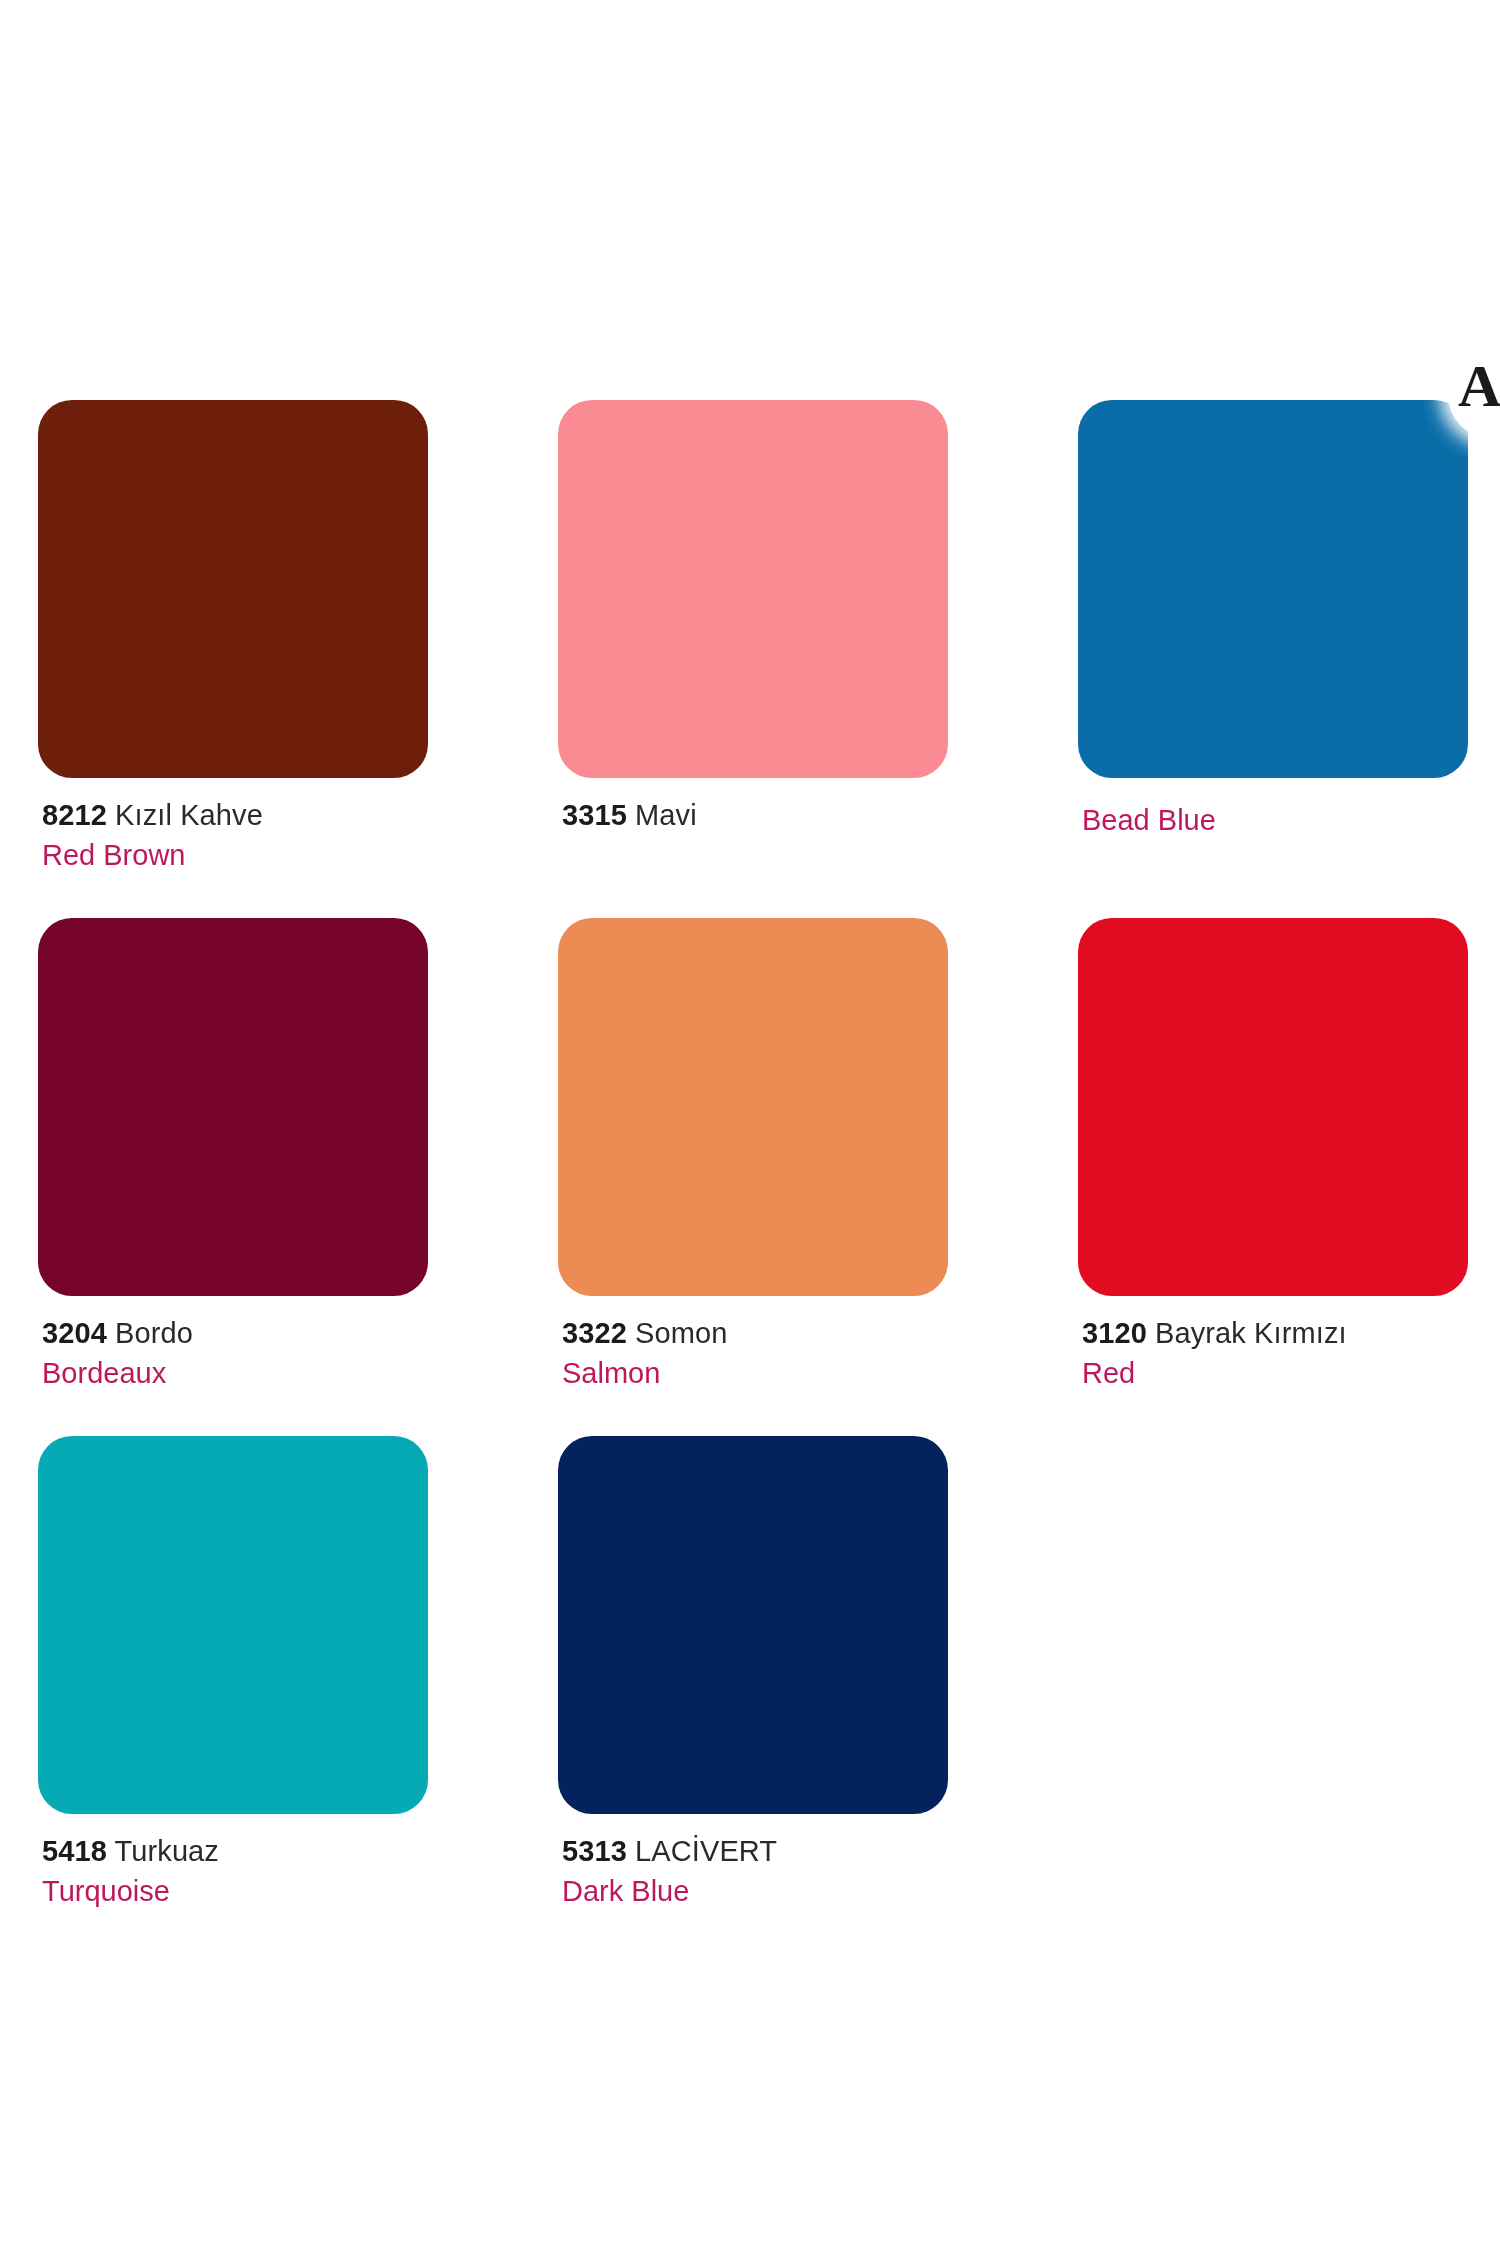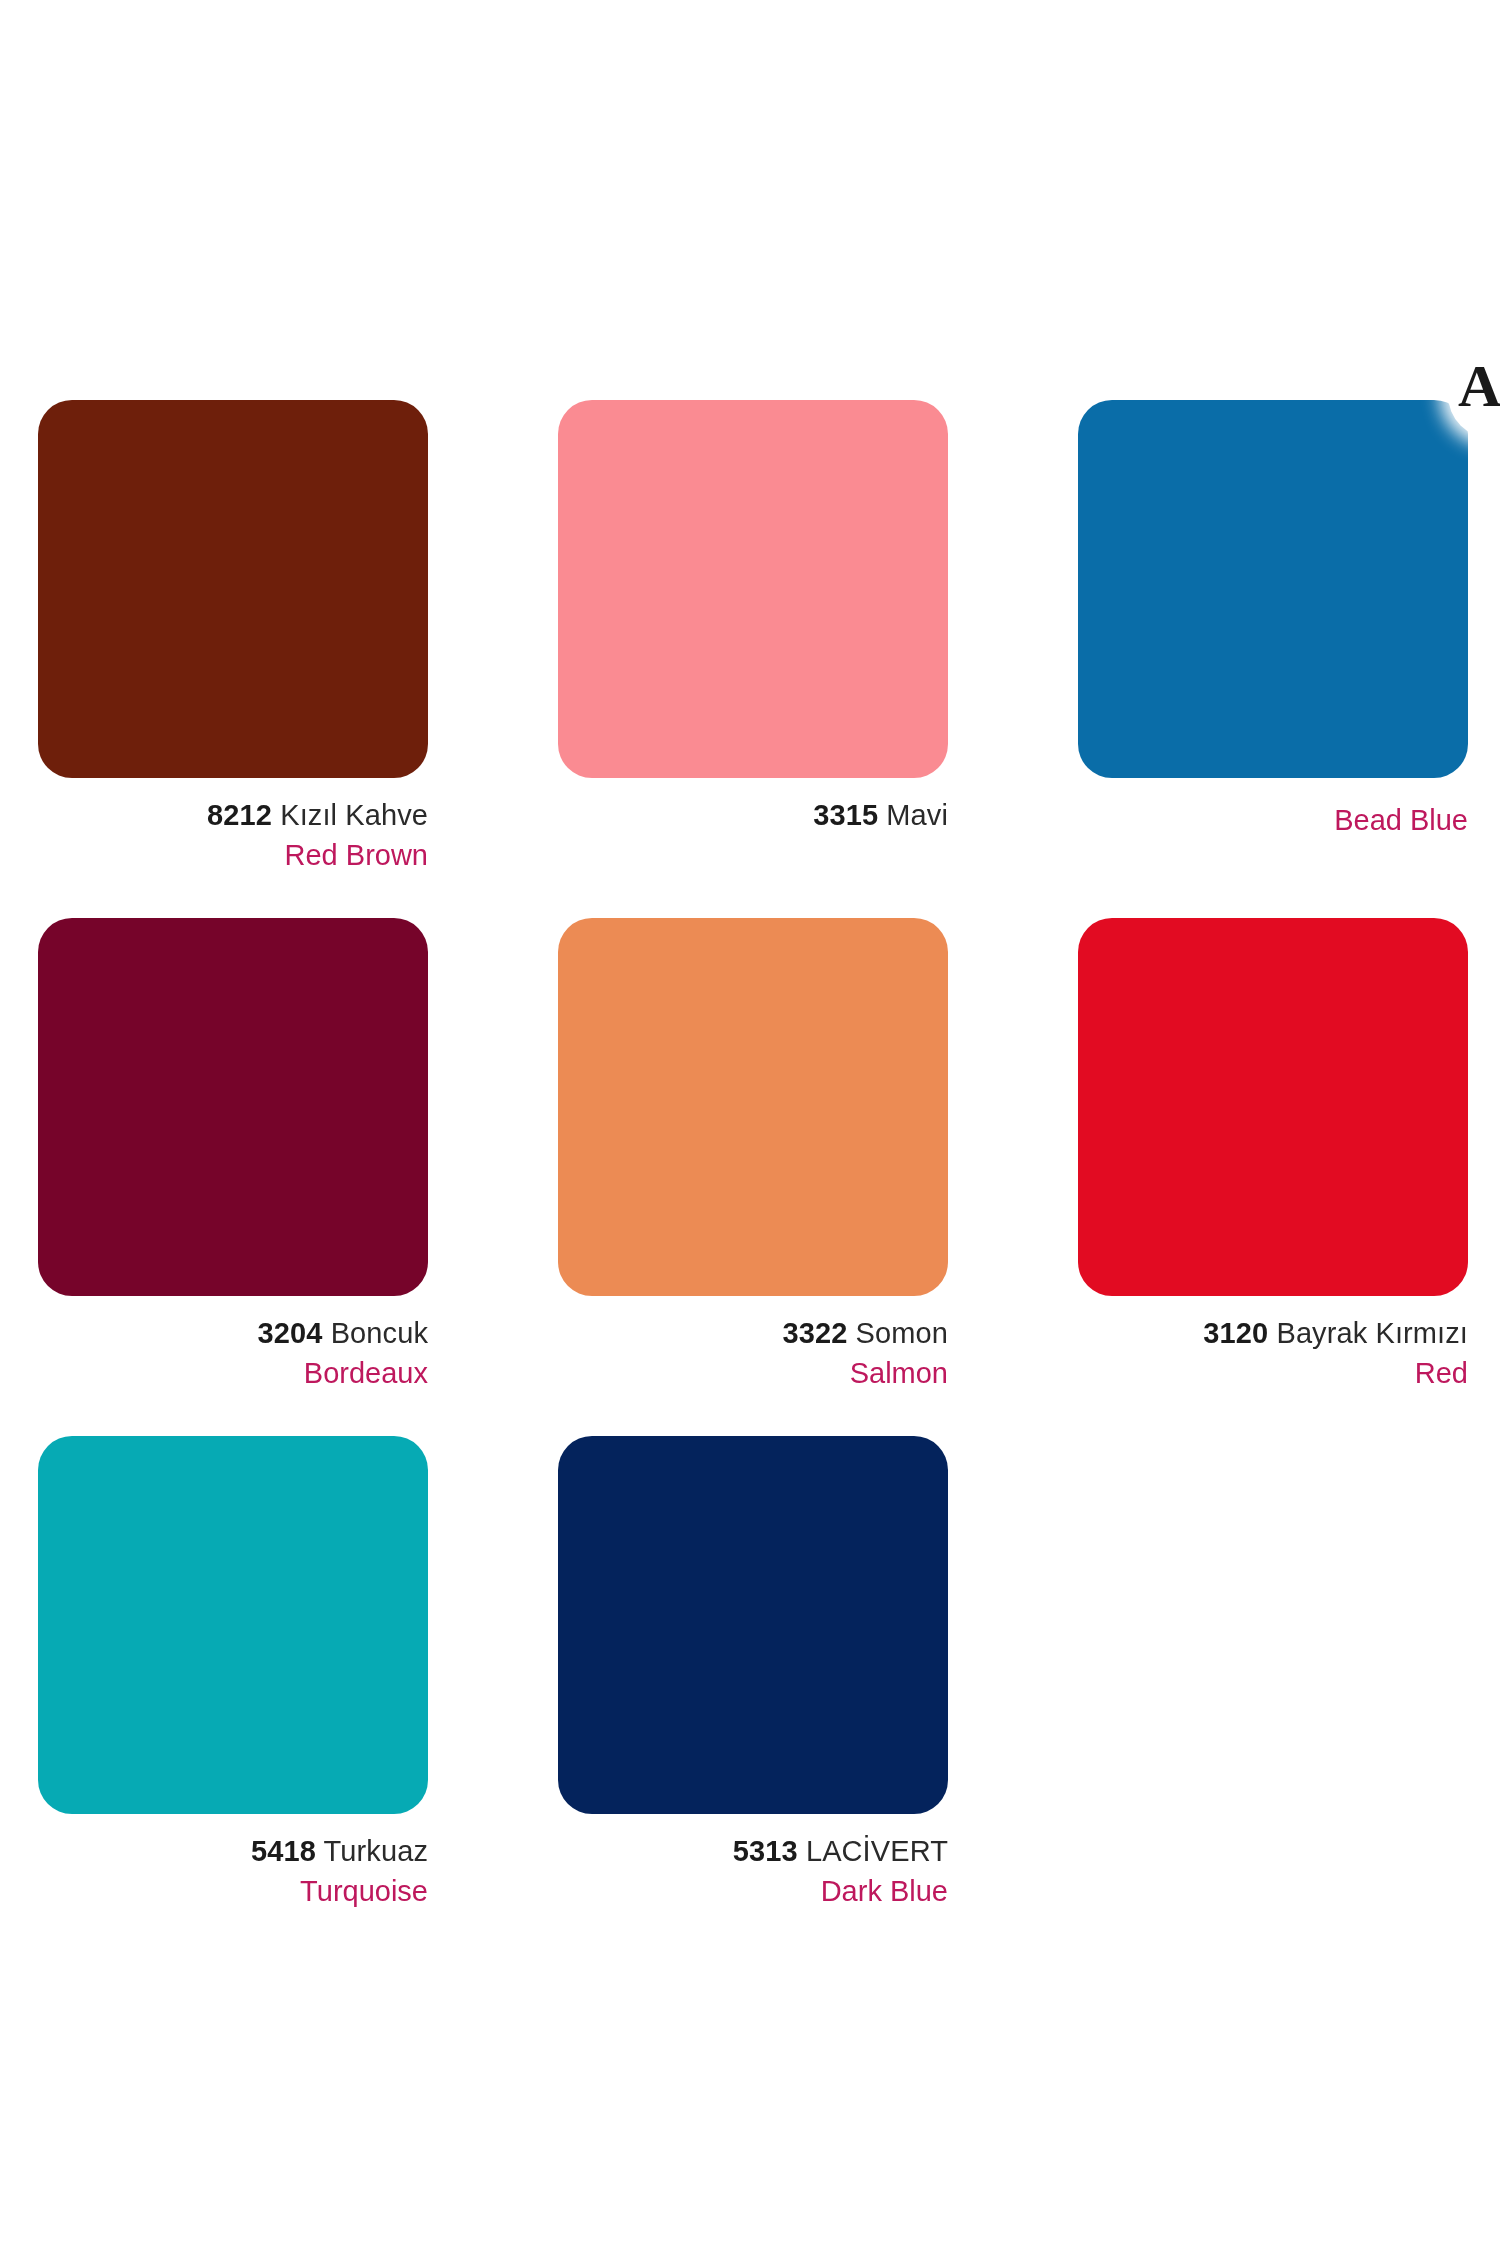--- a/index.html
+++ b/index.html
@@ -55,21 +55,20 @@
     width: 1430px;
     display: grid;
     grid-template-columns: repeat(3, 390px);
     column-gap: 130px;
     row-gap: 0px;
   }
 
   .swatch-cell {
     width: 390px;
     margin-bottom: 44px;
-    text-align: right;
   }
 
   .swatch-chip {
     width: 390px;
     height: 378px;
     border-radius: 34px;
     display: block;
   }
 
   .swatch-labels {
@@ -126,21 +125,21 @@
       </div>
       <div class="swatch-cell">
         <div class="swatch-chip" style="background: rgb(10, 109, 168);"></div>
         <div class="swatch-labels">
           <div class="label-en">Bead Blue</div>
         </div>
       </div>
       <div class="swatch-cell">
         <div class="swatch-chip" style="background: rgb(118, 4, 42);"></div>
         <div class="swatch-labels">
-          <div class="label-line"><span class="label-code">3204</span> <span class="label-name">Boncuk</span></div>
+          <div class="label-line"><span class="label-code">3204</span> <span class="label-name">Bordo</span></div>
           <div class="label-en">Bordeaux</div>
         </div>
       </div>
       <div class="swatch-cell">
         <div class="swatch-chip" style="background: rgb(236, 139, 84);"></div>
         <div class="swatch-labels">
           <div class="label-line"><span class="label-code">3322</span> <span class="label-name">Somon</span></div>
           <div class="label-en">Salmon</div>
         </div>
       </div>

